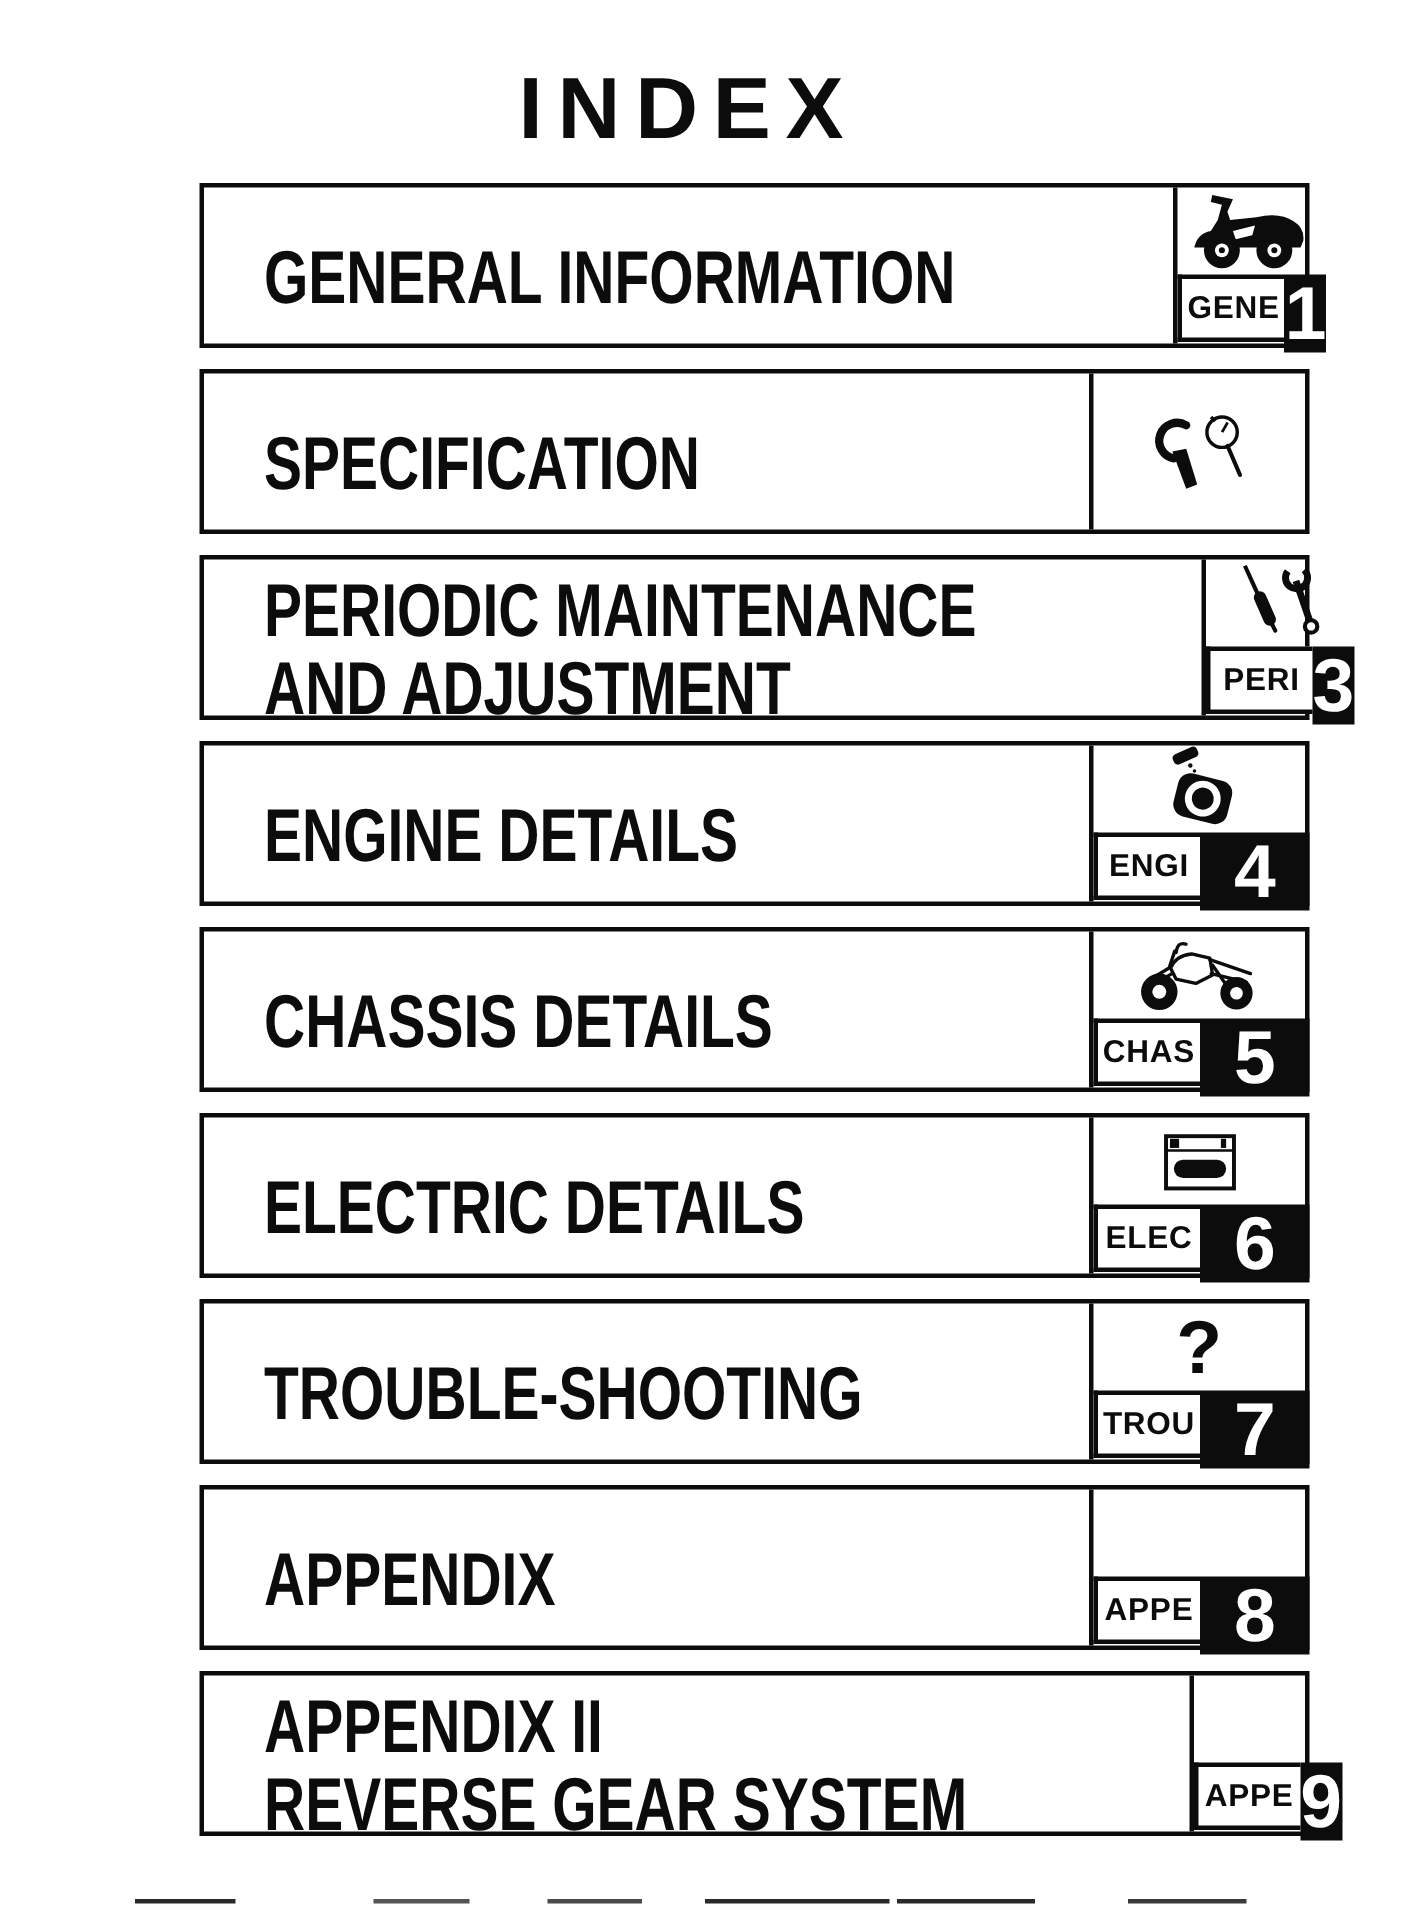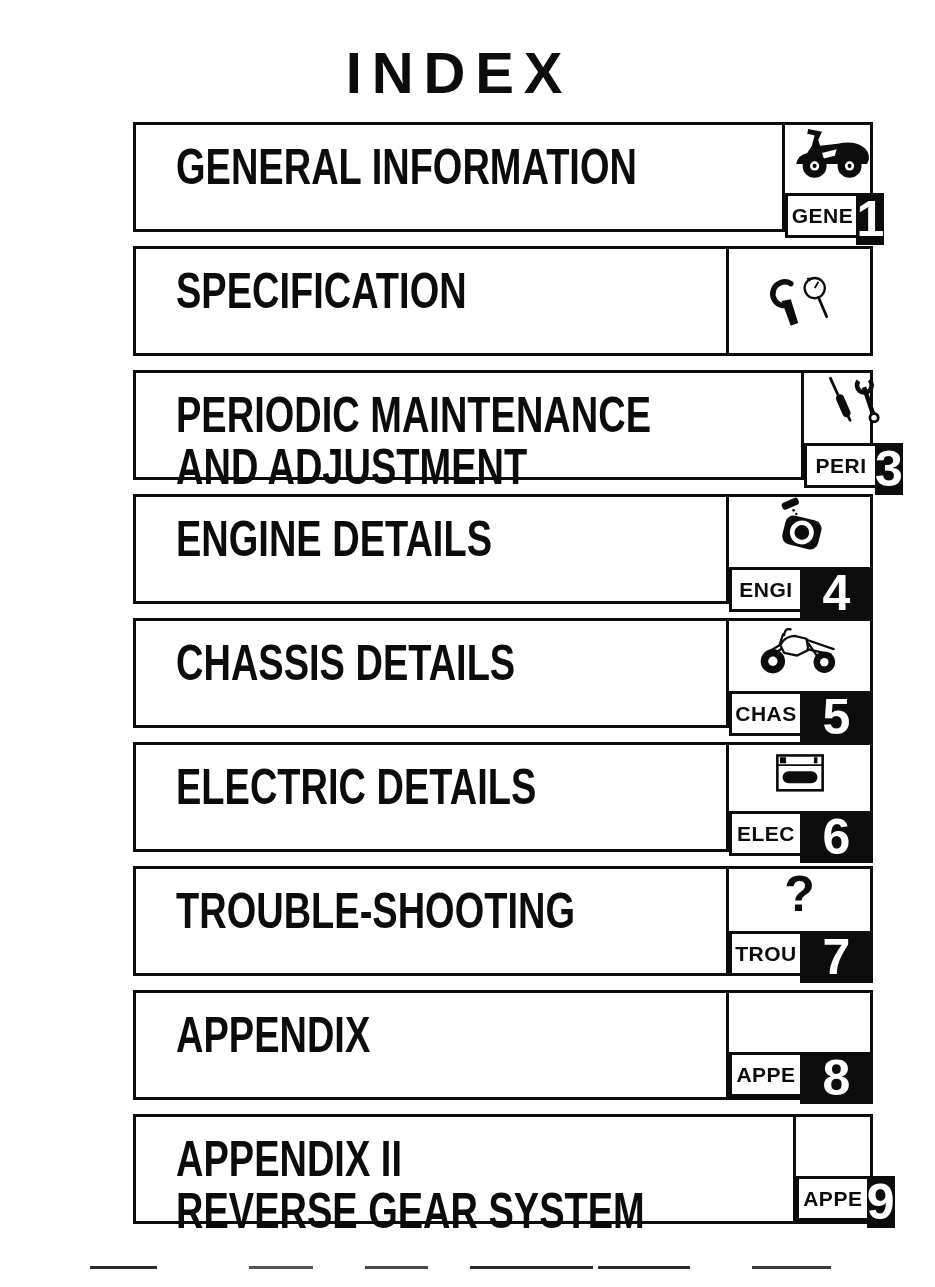--- a/index.html
+++ b/index.html
@@ -17,37 +17,37 @@
     position:absolute;top:44px;left:163px;width:592px;
     text-align:center;font-size:58px;font-weight:bold;
     letter-spacing:0.17em;color:var(--ink);line-height:1.0;
   }
   .index-list{position:absolute;top:122px;left:133px;width:740px;}
   .row{
     width:740px;height:110px;border:3px solid var(--ink);
     background:var(--paper);display:flex;margin-bottom:14px;
   }
   .titles{
-    flex:1;display:flex;flex-direction:column;
+    flex:1;display:flex;flex-direction:column;justify-content:center;
     padding-left:40px;overflow:visible;margin-top:16px;
   }
   .t-line{
     font-size:50px;font-weight:bold;line-height:52px;color:var(--ink);
     white-space:nowrap;transform:scaleX(0.76);transform-origin:left center;
     display:inline-block;width:max-content;
   }
   .right{
     width:144px;border-left:3px solid var(--ink);
     display:flex;flex-direction:column;
   }
   .icon-cell{
     flex:1;display:flex;align-items:center;justify-content:center;
     overflow:visible;
   }
-  .strip{display:flex;align-items:flex-end;height:46px;margin-top:12px;}
+  .strip{display:flex;align-items:flex-start;height:46px;}
   .abbr{
     width:71px;height:45px;border:3px solid var(--ink);border-right-width:0;
     background:var(--paper);display:flex;align-items:center;justify-content:center;
     font-size:21px;font-weight:bold;letter-spacing:0.5px;color:var(--ink);
   }
   .num{
     flex:1;height:52px;background:var(--ink);color:#fff;
     display:flex;align-items:center;justify-content:center;
     font-size:50px;font-weight:bold;
     margin-bottom:-7px;margin-right:-3px;

